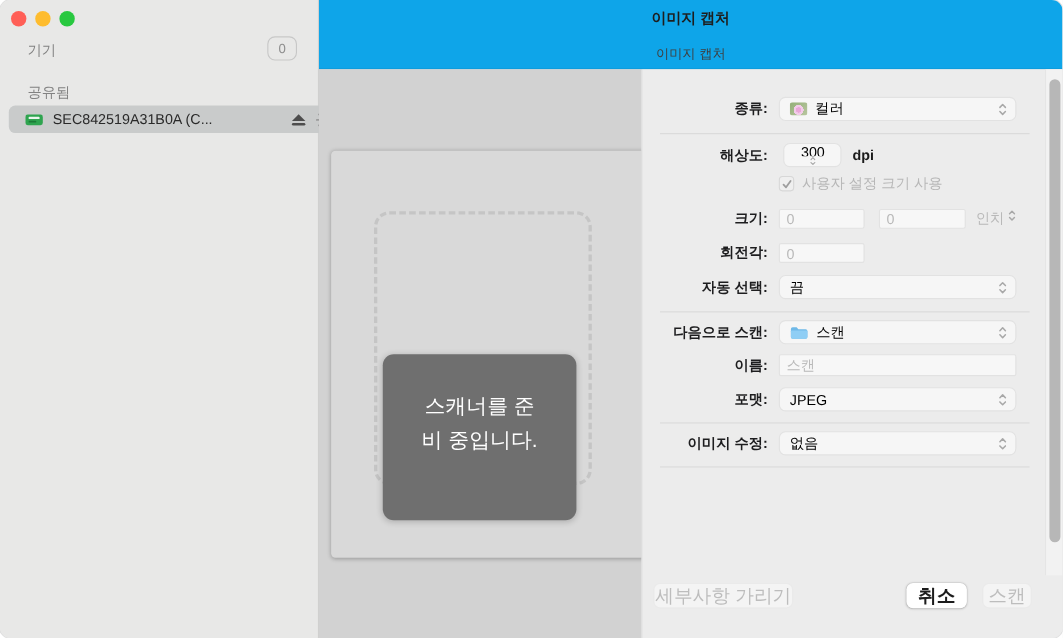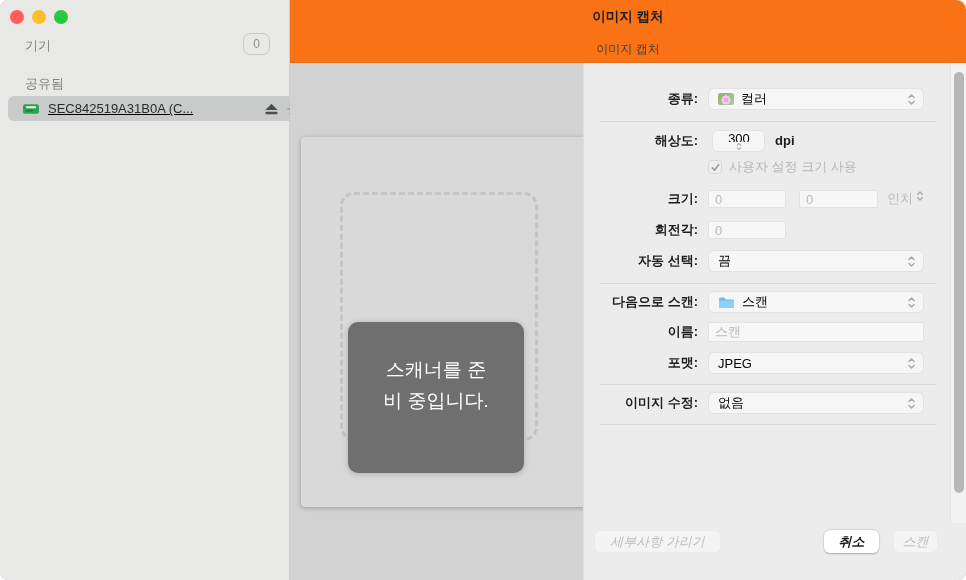--- a/index.html
+++ b/index.html
@@ -10,26 +10,26 @@
            border-right:1px solid rgba(0,0,0,0.10);box-sizing:border-box;}
   .tl{position:absolute;top:10px;width:14px;height:14px;border-radius:50%;}
   .tl.red{left:10px;background:#FF5F57;}
   .tl.yellow{left:32px;background:#FEBC2E;}
   .tl.green{left:54px;background:#28C840;}
   .sb-header{position:absolute;left:25px;font-size:13px;color:#828282;}
   .badge{position:absolute;left:243px;top:33px;width:27px;height:22px;border:1.5px solid #C7C7C7;
          border-radius:7px;box-sizing:border-box;display:flex;align-items:center;justify-content:center;
          font-size:12px;color:#8E8E8E;background:transparent;}
   .device-row{position:absolute;left:8px;top:96px;width:304px;height:25px;border-radius:6px;
-              background:#C9CBCB;display:flex;align-items:center;text-decoration:underline;}
+              background:#C9CBCB;display:flex;align-items:center;}
   .device-row .p-icon{margin-left:15px;flex:0 0 auto;display:flex;}
   .device-name{margin-left:9px;font-size:13px;color:#2A2A2A;white-space:nowrap;overflow:hidden;flex:1 1 auto;}
   .row-icons{display:flex;align-items:center;gap:8px;margin-right:9px;}
   
-  .titlebar{position:absolute;left:290px;top:0;width:676px;height:63px;background:#f97316;
+  .titlebar{position:absolute;left:290px;top:0;width:676px;height:63px;background:#0ea5e9;
             border-bottom:1px solid rgba(0,0,0,0.07);box-sizing:border-box;}
   .win-title{position:absolute;left:0;top:8px;width:100%;text-align:center;font-size:13.5px;
              font-weight:700;color:#1E1E1E;}
   .win-subtitle{position:absolute;left:0;top:41px;width:100%;text-align:center;font-size:12px;color:#3F3F3F;}
   
   .preview{position:absolute;left:290px;top:63px;width:293px;height:517px;background:#D2D2D2;}
   .paper{position:absolute;left:11px;top:74px;width:324px;height:370px;background:#D9D9D9;
          border-radius:4px;box-shadow:0 1px 4px rgba(0,0,0,0.28);}
   .marquee{position:absolute;left:39px;top:55px;width:198px;height:249px;border:3px dashed #C5C5C5;
            border-radius:14px;box-sizing:border-box;}
@@ -51,22 +51,22 @@
               color:#B9B9B9;font-size:13px;}
   .dpi{position:absolute;left:191px;font-size:13px;font-weight:700;color:#1B1B1B;}
   .cbx{position:absolute;left:124px;width:14px;height:14px;background:#EFEFEF;border:1px solid #D7D7D7;
        border-radius:3.5px;box-sizing:border-box;display:flex;align-items:center;justify-content:center;}
   .cbx-label{position:absolute;left:145px;font-size:13px;color:#B7B7B7;}
   .mini-icon{margin-right:7px;flex:0 0 auto;display:flex;}
   .flower{width:16px;height:12px;border-radius:2.5px;
           background:radial-gradient(circle at 50% 58%,#E9A8D8 0 22%,rgba(0,0,0,0) 24%),
                      radial-gradient(circle at 50% 58%,#F2CBE9 0 42%,rgba(0,0,0,0) 44%),
                      linear-gradient(135deg,#93AF78,#B9C6A0);}
-  .btn{position:absolute;height:23px;border-radius:6px;font-size:13px;display:flex;align-items:center;
-       justify-content:center;box-sizing:border-box;font-style:italic;}
+  .btn{position:absolute;height:23px;border-radius:6px;font-size:17px;display:flex;align-items:center;
+       justify-content:center;box-sizing:border-box;}
   .btn.disabled{background:#F4F4F4;color:#BDBDBD;border:1px solid rgba(0,0,0,0.04);}
   .btn.default-white{background:#FFFFFF;color:#1C1C1C;font-weight:700;
        box-shadow:0 0.5px 2px rgba(0,0,0,0.25),0 0 0 0.5px rgba(0,0,0,0.05);}
   .scroll-track{position:absolute;left:366px;top:0;width:17px;height:460px;background:#F2F2F2;
                 border-left:1px solid rgba(0,0,0,0.05);box-sizing:border-box;}
   .scroll-thumb{position:absolute;left:370px;top:9px;width:10px;height:421px;border-radius:5px;background:#B7B7B7;}
 </style>
 </head>
 <body>
 

